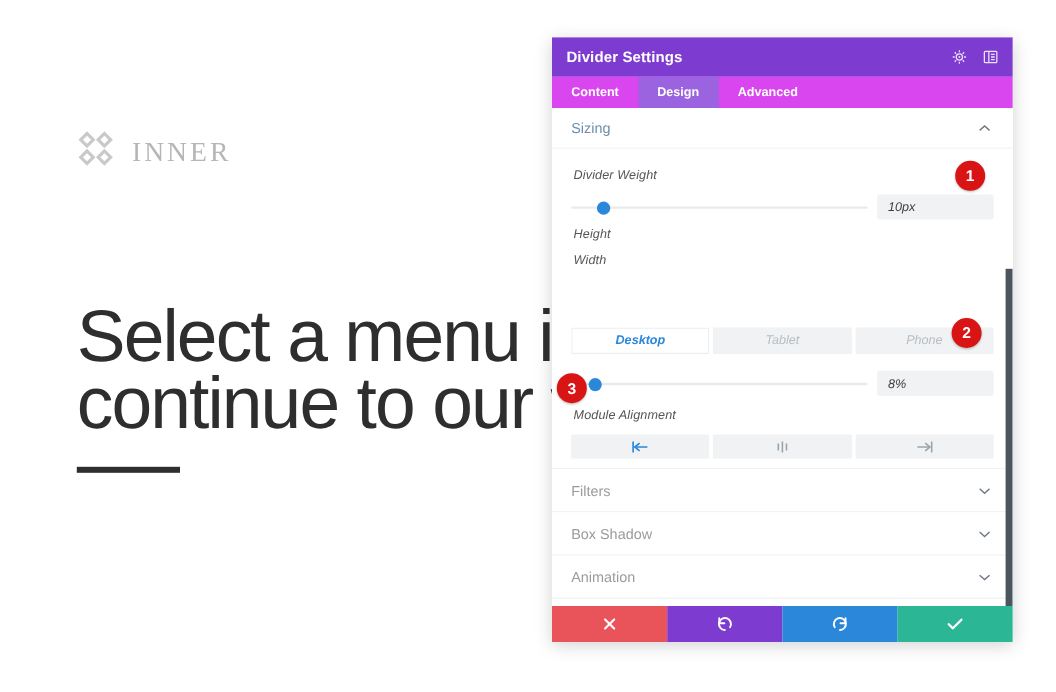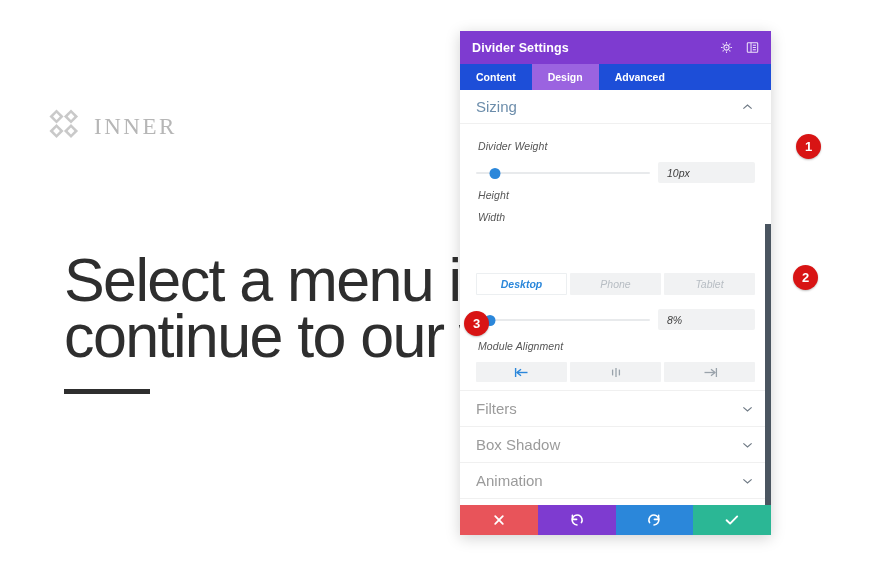--- a/index.html
+++ b/index.html
@@ -7,21 +7,21 @@
     width: 880px; height: 577px;
     background: #ffffff;
     font-family: "Liberation Sans", sans-serif;
     overflow: hidden;
   }
   #root { position: relative; width: 880px; height: 577px; background: #fff; }
 
   
   .site { position: absolute; left: 0; top: 0; width: 880px; height: 577px; background: #fff; }
   .site-logo {
-    position: absolute; left: 48px; top: 108px;
+    position: absolute; left: 64px; top: 108px;
     display: flex; align-items: center; gap: 10px;
   }
   .logo-mark { width: 36px; height: 36px; display: block; }
   .logo-text {
     font-family: "Liberation Serif", serif;
     font-size: 23px; letter-spacing: 2.5px;
     color: #b6b6b6; line-height: 1;
   }
   .site-heading {
     position: absolute; left: 64px; top: 252px;
@@ -31,21 +31,21 @@
     letter-spacing: -1.6px; white-space: pre;
   }
   .site-divider {
     position: absolute; left: 64px; top: 389px;
     width: 86px; height: 5px; background: #2e2e2e;
   }
 
   
   .panel {
     position: absolute; left: 460px; top: 31px;
-    width: 311px; height: 504px;
+    width: 384px; height: 504px;
     background: #fbfbfb;
     box-shadow: 0 3px 14px rgba(0,0,0,.18);
     display: flex; flex-direction: column;
     overflow: hidden;
   }
   .panel-titlebar {
     height: 33px; background: #7e3bd0;
     display: flex; align-items: center; padding: 0 12px;
     flex: 0 0 auto;
   }
@@ -69,21 +69,21 @@
   .panel-body {
     flex: 1 1 auto; background: #fff; position: relative;
     overflow: hidden;
   }
 
   .section-head {
     height: 34px; display: flex; align-items: center;
     padding: 0 18px 0 16px; border-bottom: 1px solid #f0f0f0;
     cursor: pointer; background: #fff;
   }
-  .section-head .s-label { flex: 1; font-size: 15px; color: #6c8dab; }
+  .section-head .s-label { flex: 1; font-size: 12px; color: #6c8dab; }
   .section-head.closed .s-label { color: #9b9b9b; }
   .chev { width: 11px; height: 8px; display: block; }
 
   .section-content { padding: 10px 16px 8px 16px; background: #fff; font-style: italic; }
 
   .field-label {
     font-size: 10.5px; color: #555; margin: 6px 0 10px 2px;
     letter-spacing: .1px;
   }
   .slider-row { display: flex; align-items: center; gap: 8px; margin-bottom: 6px; }
@@ -208,21 +208,21 @@
             <rect x="1.6" y="2.2" width="12.8" height="11.6" rx="1"></rect>
             <line x1="6.2" y1="2.2" x2="6.2" y2="13.8"></line>
             <line x1="8.4" y1="5.2" x2="12.2" y2="5.2"></line>
             <line x1="8.4" y1="8" x2="12.2" y2="8"></line>
             <line x1="8.4" y1="10.8" x2="12.2" y2="10.8"></line>
           </svg>
         </span>
       </div>
     </div>
 
-    <div class="panel-tabs" style="background: #1d4ed8;">
+    <div class="panel-tabs" style="background: #d946ef;">
       <div class="tab">Content</div>
       <div class="tab active" style="background: rgb(155, 99, 224);">Design</div>
       <div class="tab">Advanced</div>
     </div>
 
     <div class="panel-body">
 
       <div class="section-head">
         <span class="s-label">Sizing</span>
         <span>
@@ -241,22 +241,22 @@
             <div class="knob" id="knob-weight" style="left: 11%; background: rgb(43, 135, 218);"></div>
           </div>
           <div class="val-box" placeholder="10px">10px</div>
         </div>
 
         <div class="field-label">Height</div>
 
         <div class="field-label">Width</div>
         <div class="seg-group">
           <div class="seg active">Desktop</div>
+          <div class="seg">Tablet</div>
           <div class="seg">Phone</div>
-          <div class="seg">Tablet</div>
         </div>
         <div class="slider-row">
           <div class="slider">
             <div class="track"></div>
             <div class="knob" id="knob-width" style="left: 8%; background: rgb(43, 135, 218);"></div>
           </div>
           <div class="val-box" placeholder="8%">8%</div>
         </div>
 
         <div class="field-label" style="margin-top:10px">Module Alignment</div>

